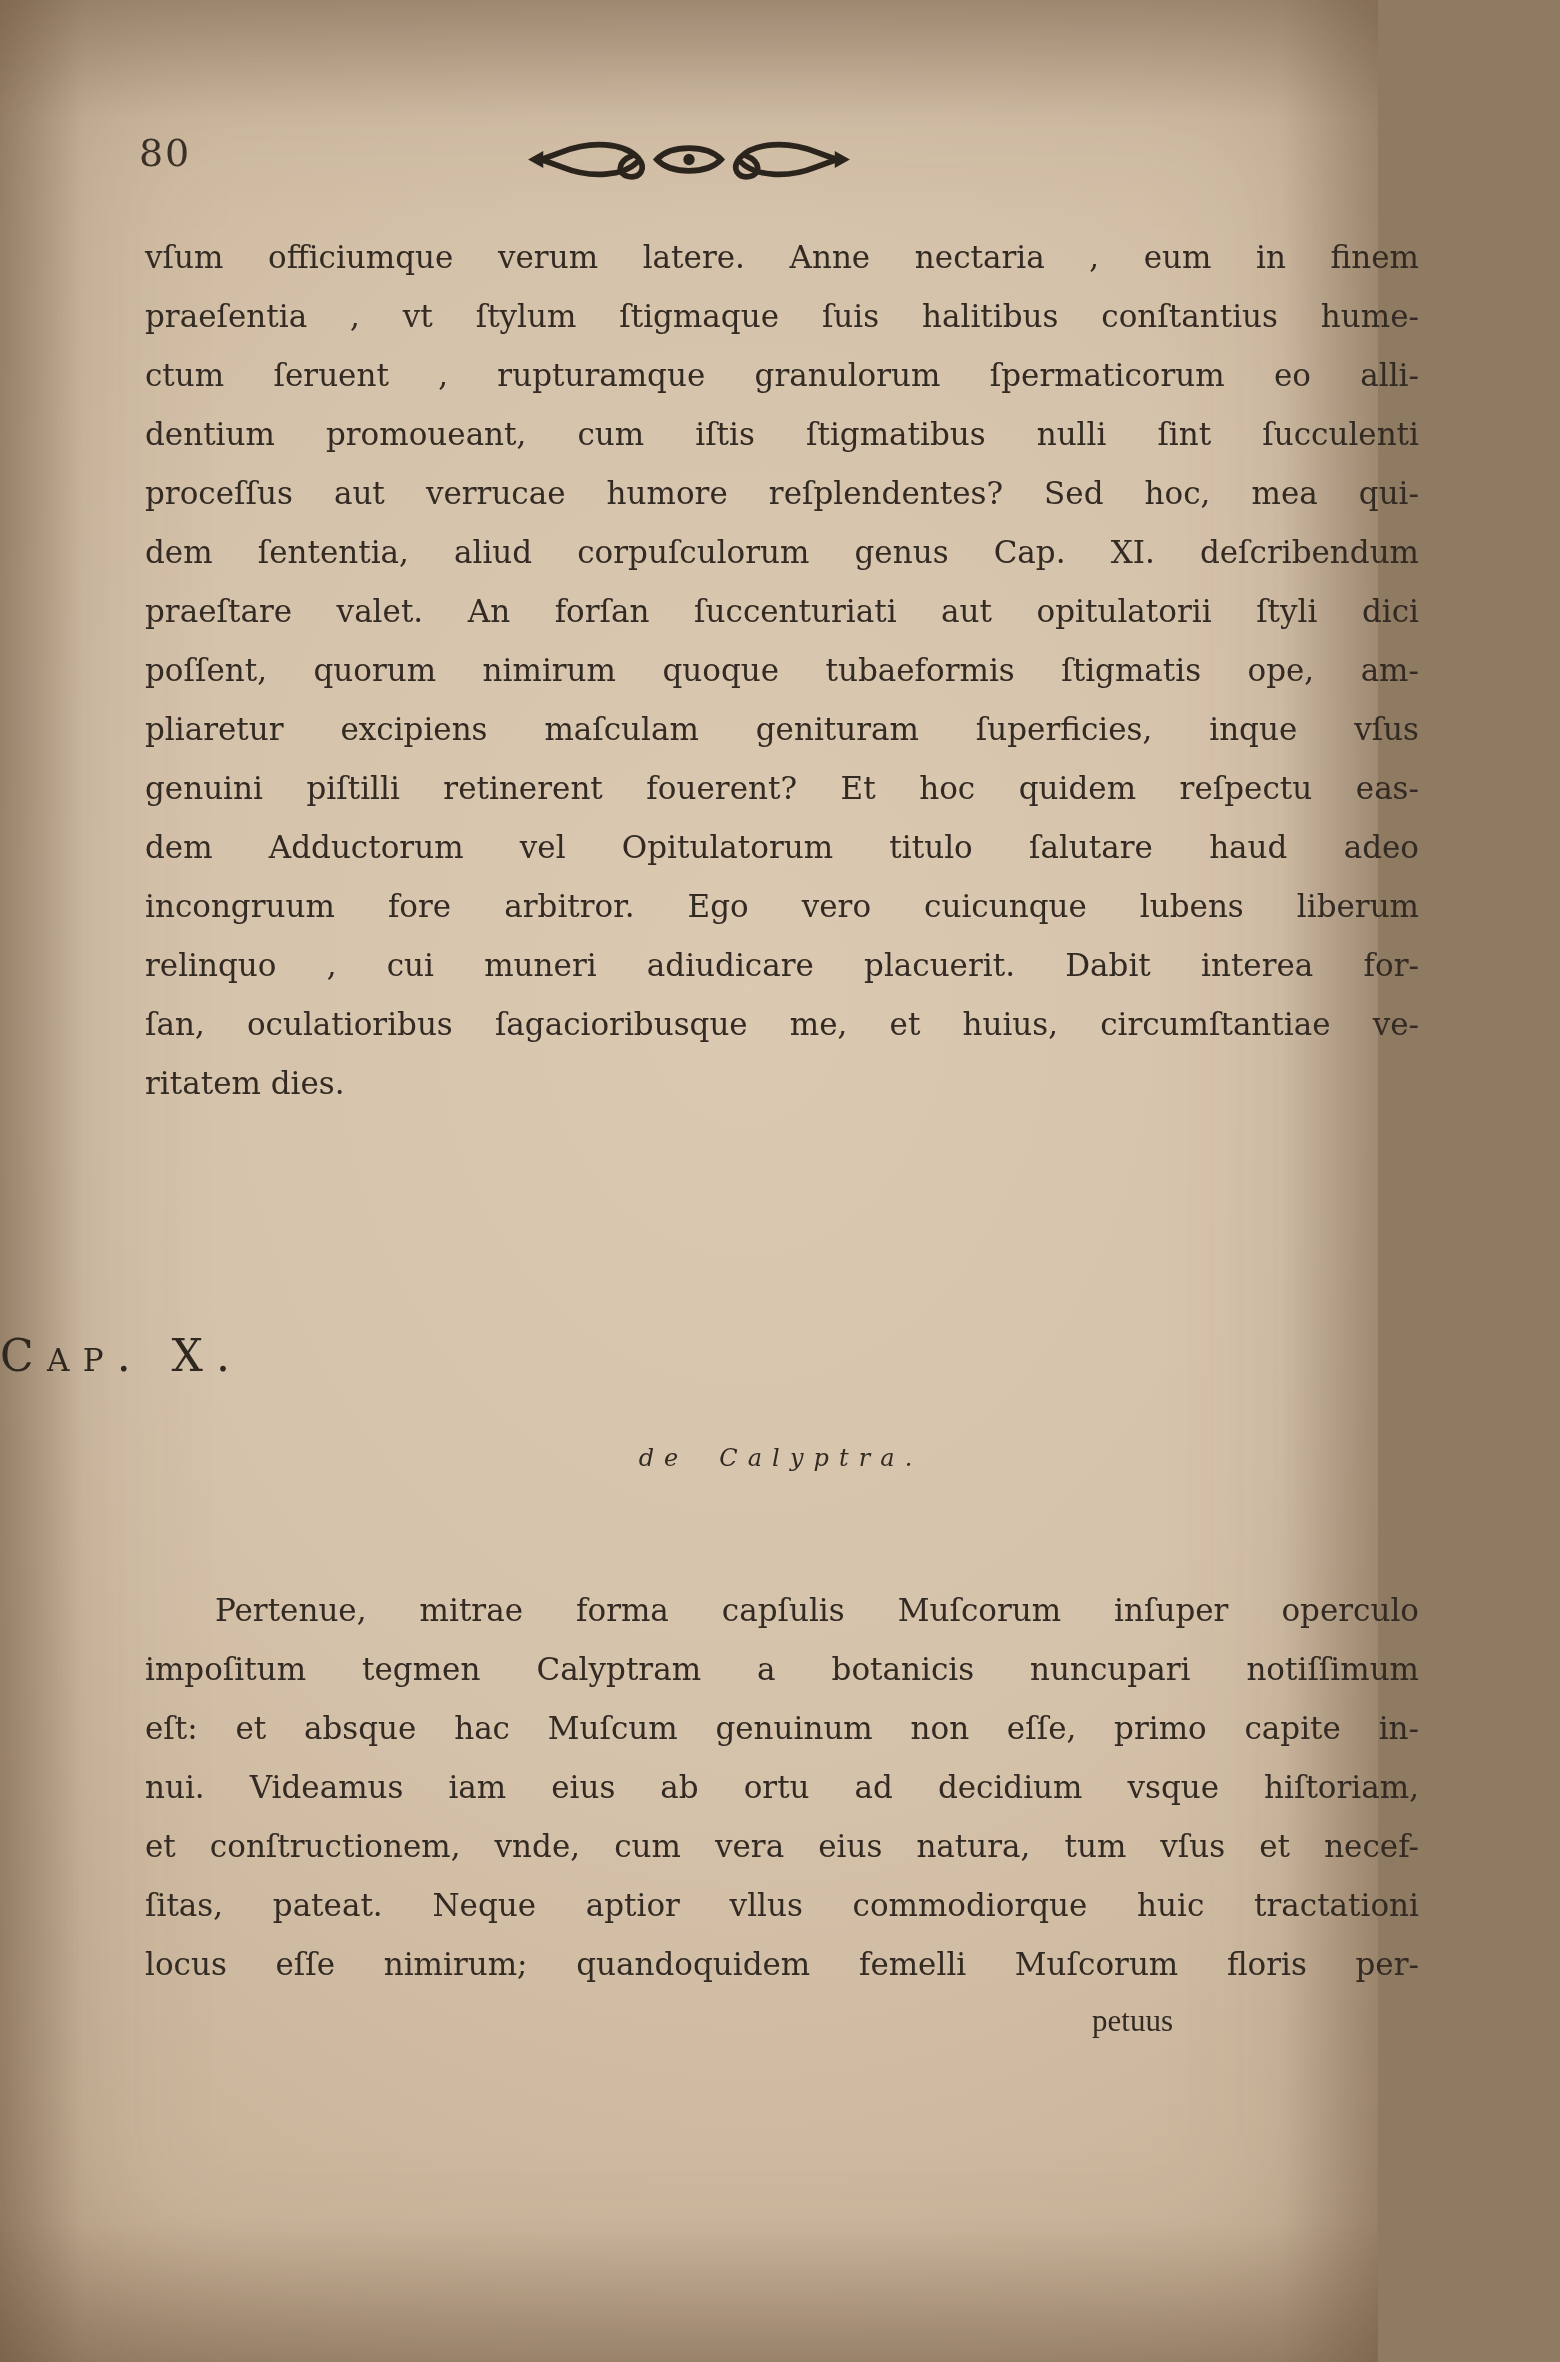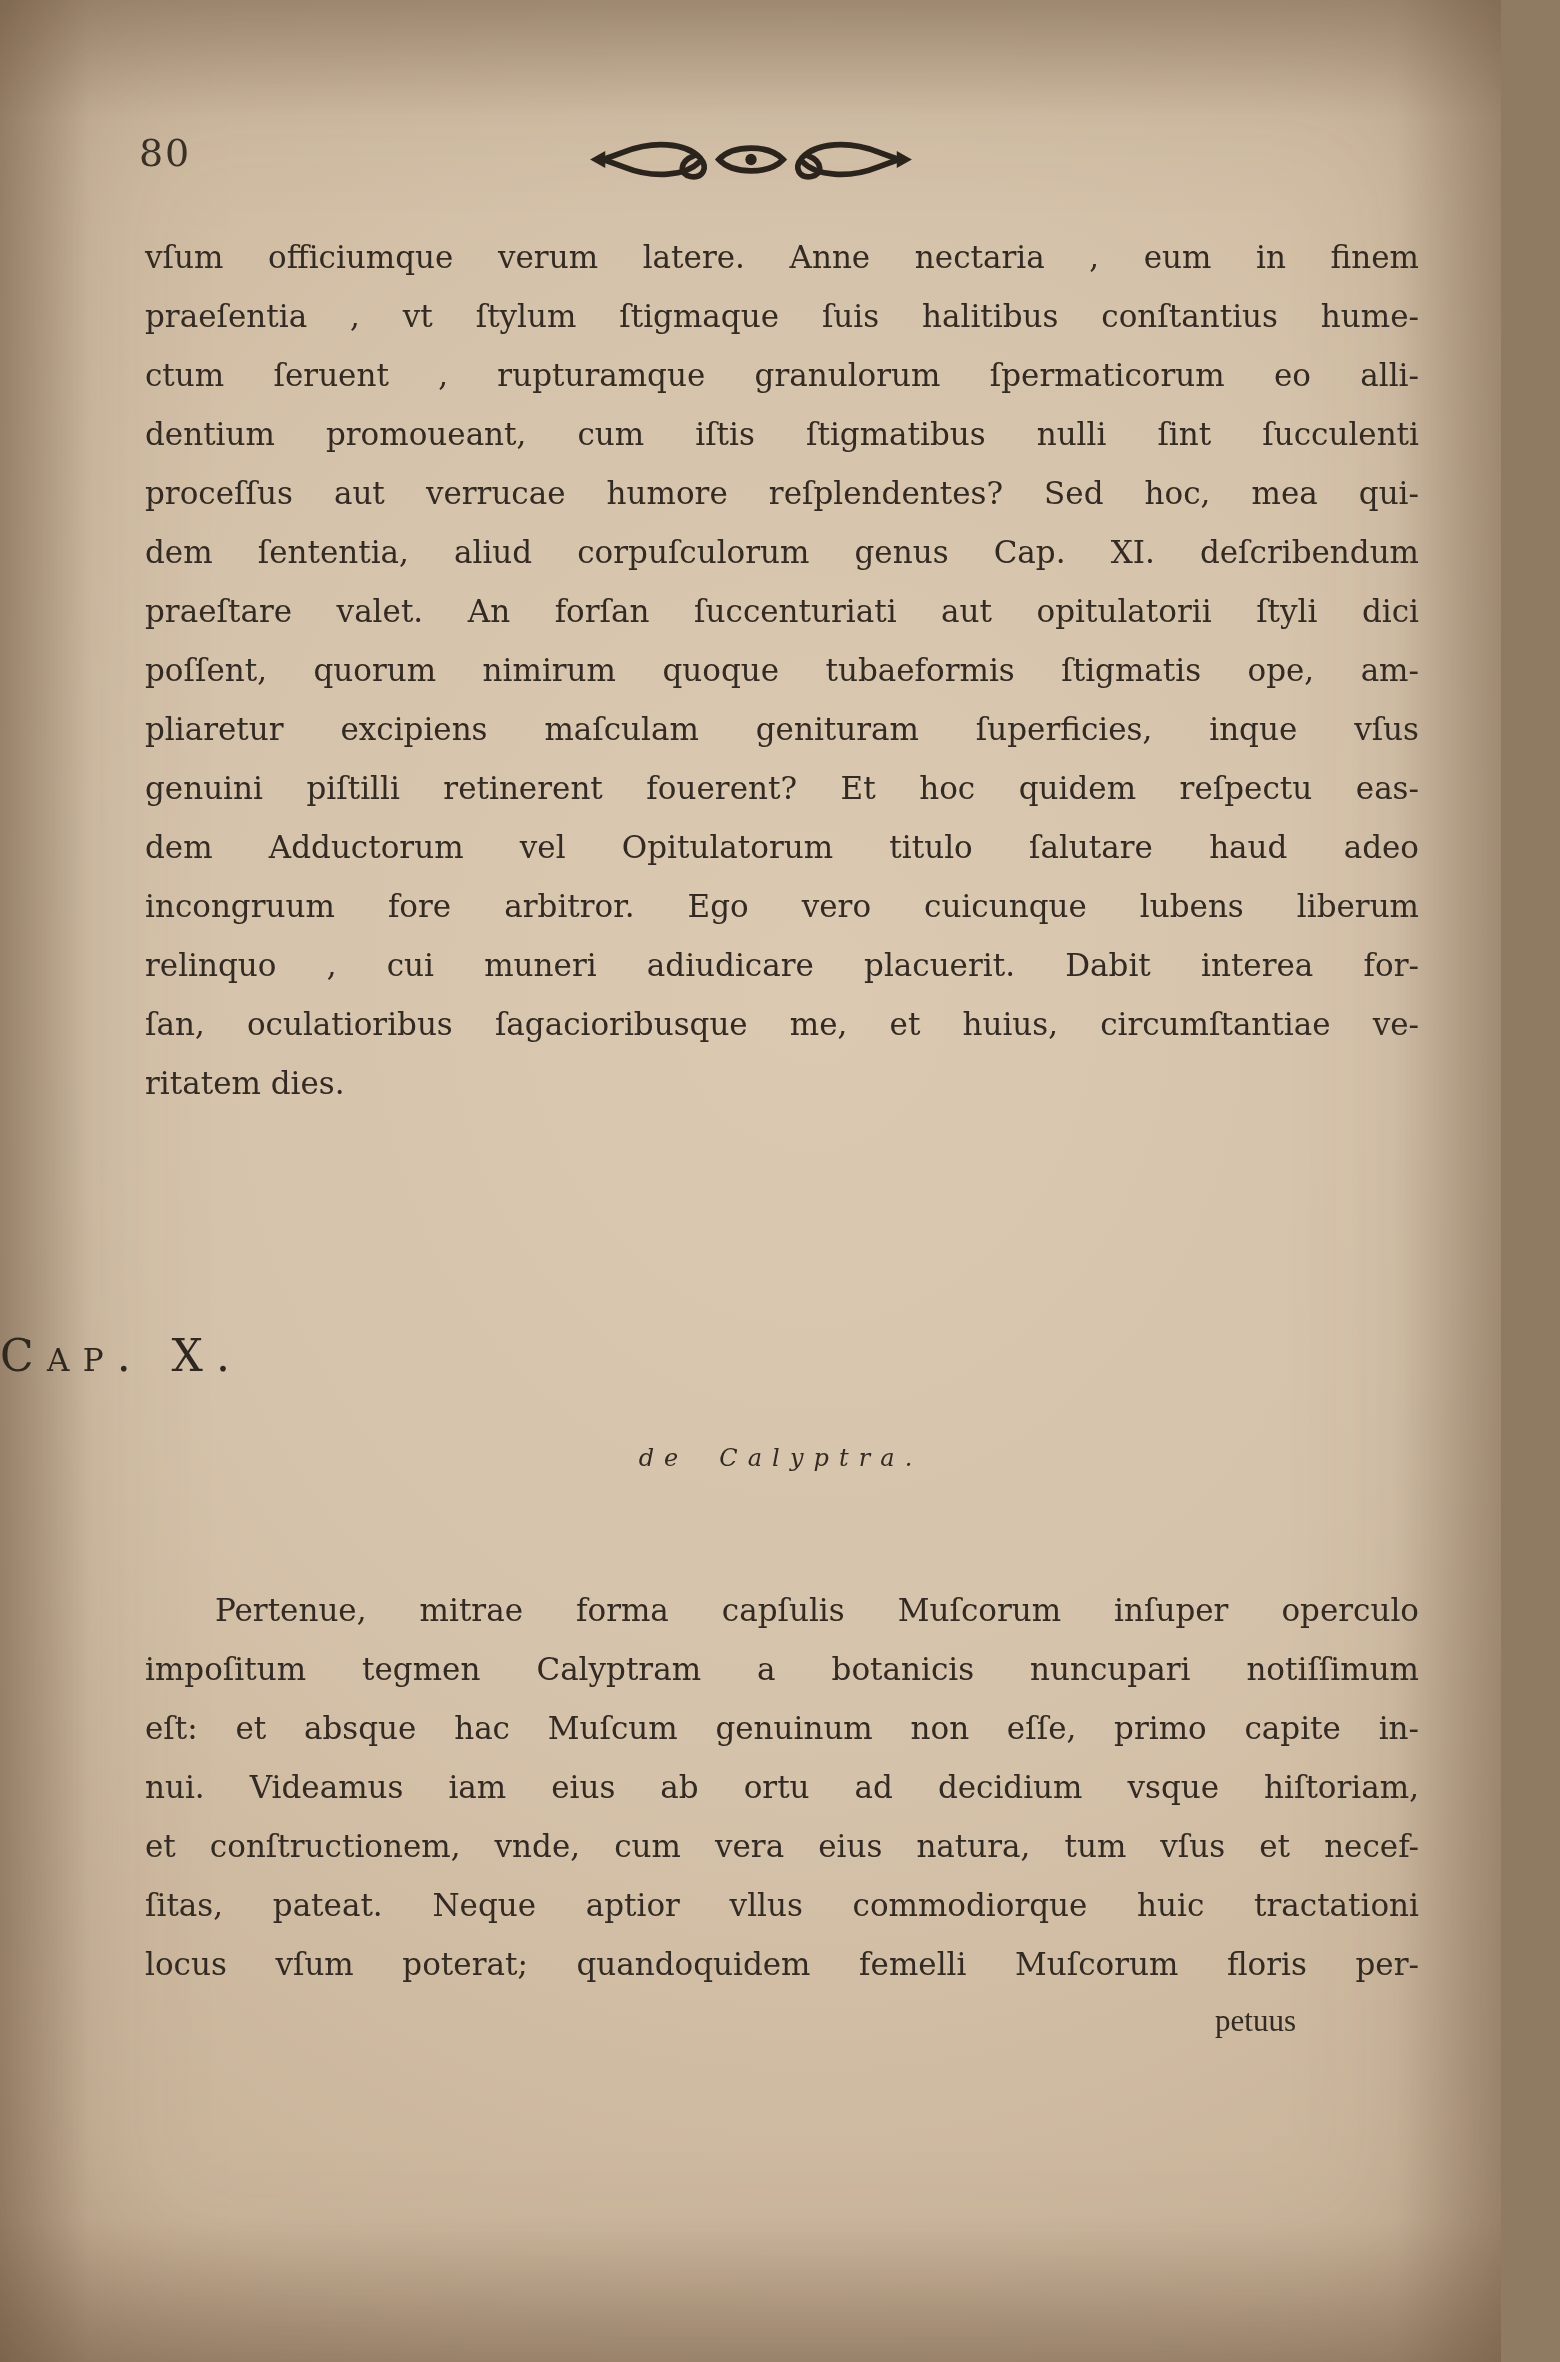--- a/index.html
+++ b/index.html
@@ -4,21 +4,21 @@
 <style>
   html,body{margin:0;padding:0;}
   body{
     width:1561px;height:2363px;
     background:#8f7a62;
     font-family:"DejaVu Serif", serif;
     overflow:hidden;
   }
   .page{
     position:relative;
-    width:1501px;height:2363px;
+    width:1378px;height:2363px;
     background:
       linear-gradient(90deg, rgba(110,85,60,.38) 0%, rgba(110,85,60,0) 6%, rgba(110,85,60,0) 93%, rgba(110,85,60,.30) 100%),
       linear-gradient(180deg, rgba(110,85,60,.30) 0%, rgba(110,85,60,0) 5%, rgba(110,85,60,0) 94%, rgba(110,85,60,.32) 100%),
       radial-gradient(ellipse 115% 85% at 54% 42%, #dcc9b2 0%, #d5c2aa 40%, #c9b499 70%, #ac9276 100%);
     box-shadow: inset 0 0 190px rgba(85,62,42,.45);
     color:#312921;
   }
   .page-number{
     position:absolute; top:131px; left:139px;
     font-size:38px; letter-spacing:1.9px; color:#3a3027;
@@ -110,19 +110,19 @@
 
   <div class="chapter-subtitle">de Calyptra.</div>
 
   <div class="text-block para-2">
       <div class="line indent">Pertenue, mitrae forma capſulis Muſcorum inſuper operculo</div>
       <div class="line">impoſitum tegmen Calyptram a botanicis nuncupari notiſſimum</div>
       <div class="line">eſt: et absque hac Muſcum genuinum non eſſe,  primo capite in-</div>
       <div class="line">nui.   Videamus iam eius ab ortu ad decidium vsque hiſtoriam,</div>
       <div class="line">et conſtructionem, vnde, cum vera eius natura, tum vſus et necef-</div>
       <div class="line">ſitas, pateat.  Neque aptior vllus commodiorque huic tractationi</div>
-      <div class="line">locus vſum poterat;  quandoquidem femelli Muſcorum floris per-</div>
+      <div class="line">locus eſſe nimirum;  quandoquidem femelli Muſcorum floris per-</div>
     </div>
 
   <div class="catchword">petuus</div>
 
 </div>
 
 
 </body></html>

